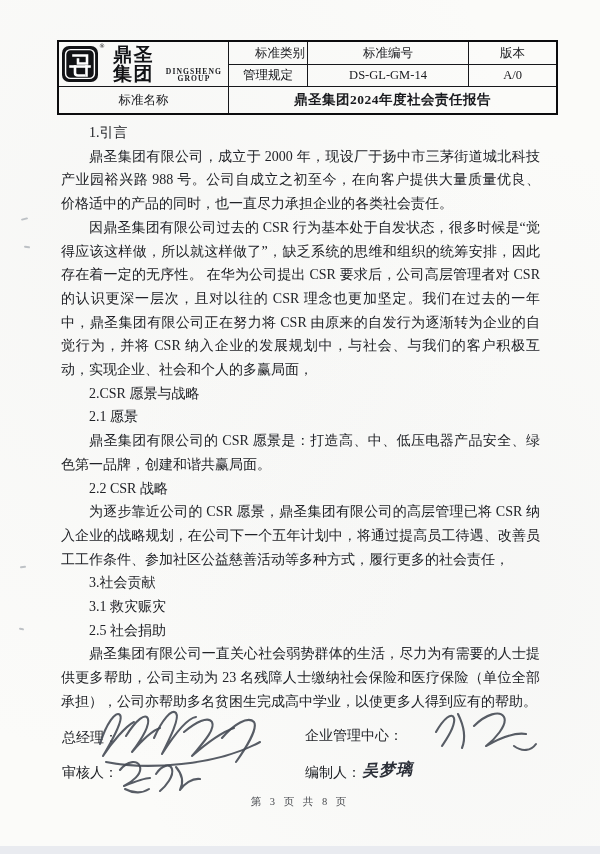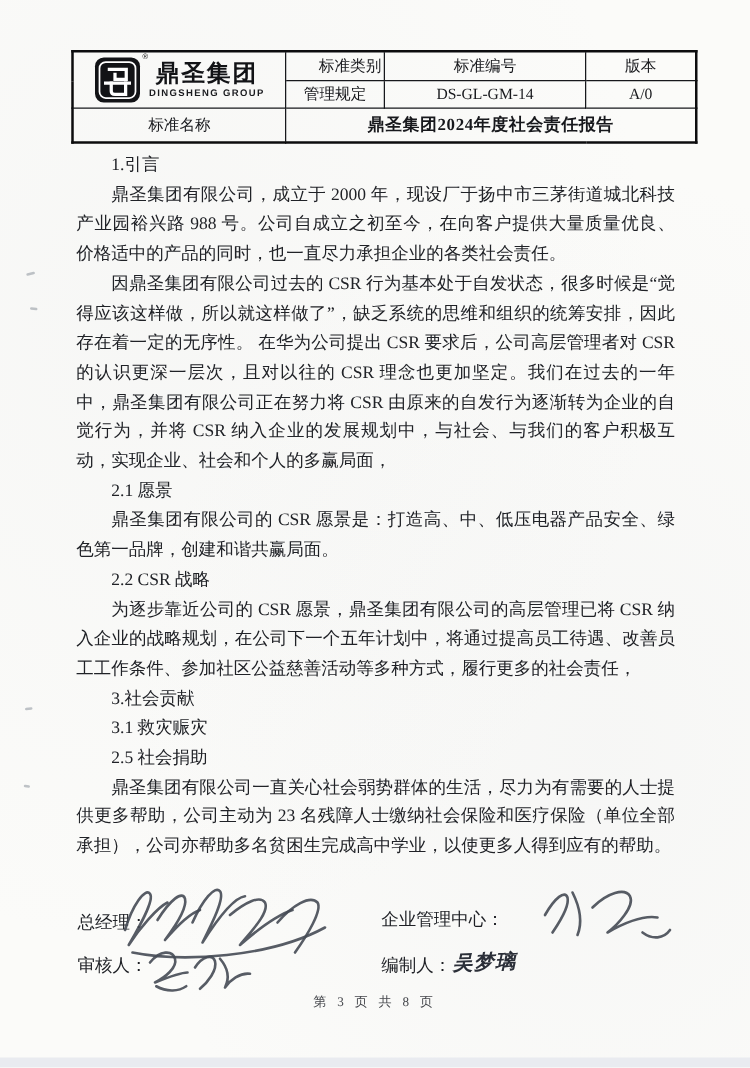--- a/index.html
+++ b/index.html
@@ -33,24 +33,24 @@
   .hdr .r1 td{height:22px;}
   .hdr .r2 td{height:21px;margin-top:44px;}
   .hdr .r3 td{height:26px;}
   .hdr .title{font-weight:bold;font-size:13.5px;letter-spacing:.5px;}
   
   .logo-cell{padding:2px 4px;}
   .logo-wrap{display:flex;align-items:center;justify-content:center;gap:6px;}
   .logo-box{position:relative;flex:0 0 auto;width:38px;height:38px;}
   .logo-reg{position:absolute;top:-3px;right:-6px;font-size:6px;color:#222;
     font-family:"DejaVu Sans",sans-serif;}
-  .logo-text{display:flex;flex-direction:column;align-items:center;line-height:1;}
+  .logo-text{display:flex;flex-direction:row;align-items:flex-end;line-height:1;}
   .logo-cn{font-family:"DejaVu Sans","Liberation Sans",sans-serif;
     font-weight:900;font-size:19px;letter-spacing:1.5px;color:#121316;}
-  .logo-en{font-family:Liberation Sans, sans-serif;
+  .logo-en{font-family:Liberation Serif, serif;
     font-weight:700;font-size:7.6px;letter-spacing:1.1px;color:#1b1c20;margin-top:2px;}
   
   .doc-body{
     position:absolute;left:61px;top:121px;width:479px;
     font-size:14px;line-height:23.7px;color:#202227;
     text-align:justify;
   }
   .doc-body p{margin:0;text-indent:2em;}
   
   .sig-label{
@@ -113,20 +113,21 @@
       <td>标准名称</td>
       <td class="title" colspan="3">鼎圣集团2024年度社会责任报告</td>
     </tr>
   </tbody>
     </table>
 
   <div class="doc-body">
     <p>1.引言</p>
     <p>鼎圣集团有限公司，成立于 2000 年，现设厂于扬中市三茅街道城北科技产业园裕兴路 988 号。公司自成立之初至今，在向客户提供大量质量优良、 价格适中的产品的同时，也一直尽力承担企业的各类社会责任。</p>
     <p>因鼎圣集团有限公司过去的 CSR 行为基本处于自发状态，很多时候是“觉得应该这样做，所以就这样做了”，缺乏系统的思维和组织的统筹安排，因此存在着一定的无序性。 在华为公司提出 CSR 要求后，公司高层管理者对 CSR 的认识更深一层次，且对以往的 CSR 理念也更加坚定。我们在过去的一年中，鼎圣集团有限公司正在努力将 CSR 由原来的自发行为逐渐转为企业的自觉行为，并将 CSR 纳入企业的发展规划中，与社会、与我们的客户积极互动，实现企业、社会和个人的多赢局面，</p>
+    <p>2.CSR 愿景与战略</p>
     <p>2.1 愿景</p>
     <p>鼎圣集团有限公司的 CSR 愿景是：打造高、中、低压电器产品安全、绿色第一品牌，创建和谐共赢局面。</p>
     <p>2.2 CSR 战略</p>
     <p>为逐步靠近公司的 CSR 愿景，鼎圣集团有限公司的高层管理已将 CSR 纳入企业的战略规划，在公司下一个五年计划中，将通过提高员工待遇、改善员工工作条件、参加社区公益慈善活动等多种方式，履行更多的社会责任，</p>
     <p>3.社会贡献</p>
     <p>3.1 救灾赈灾</p>
     <p>2.5 社会捐助</p>
     <p>鼎圣集团有限公司一直关心社会弱势群体的生活，尽力为有需要的人士提供更多帮助，公司主动为 23 名残障人士缴纳社会保险和医疗保险（单位全部承担），公司亦帮助多名贫困生完成高中学业，以使更多人得到应有的帮助。</p>
   </div>
 

